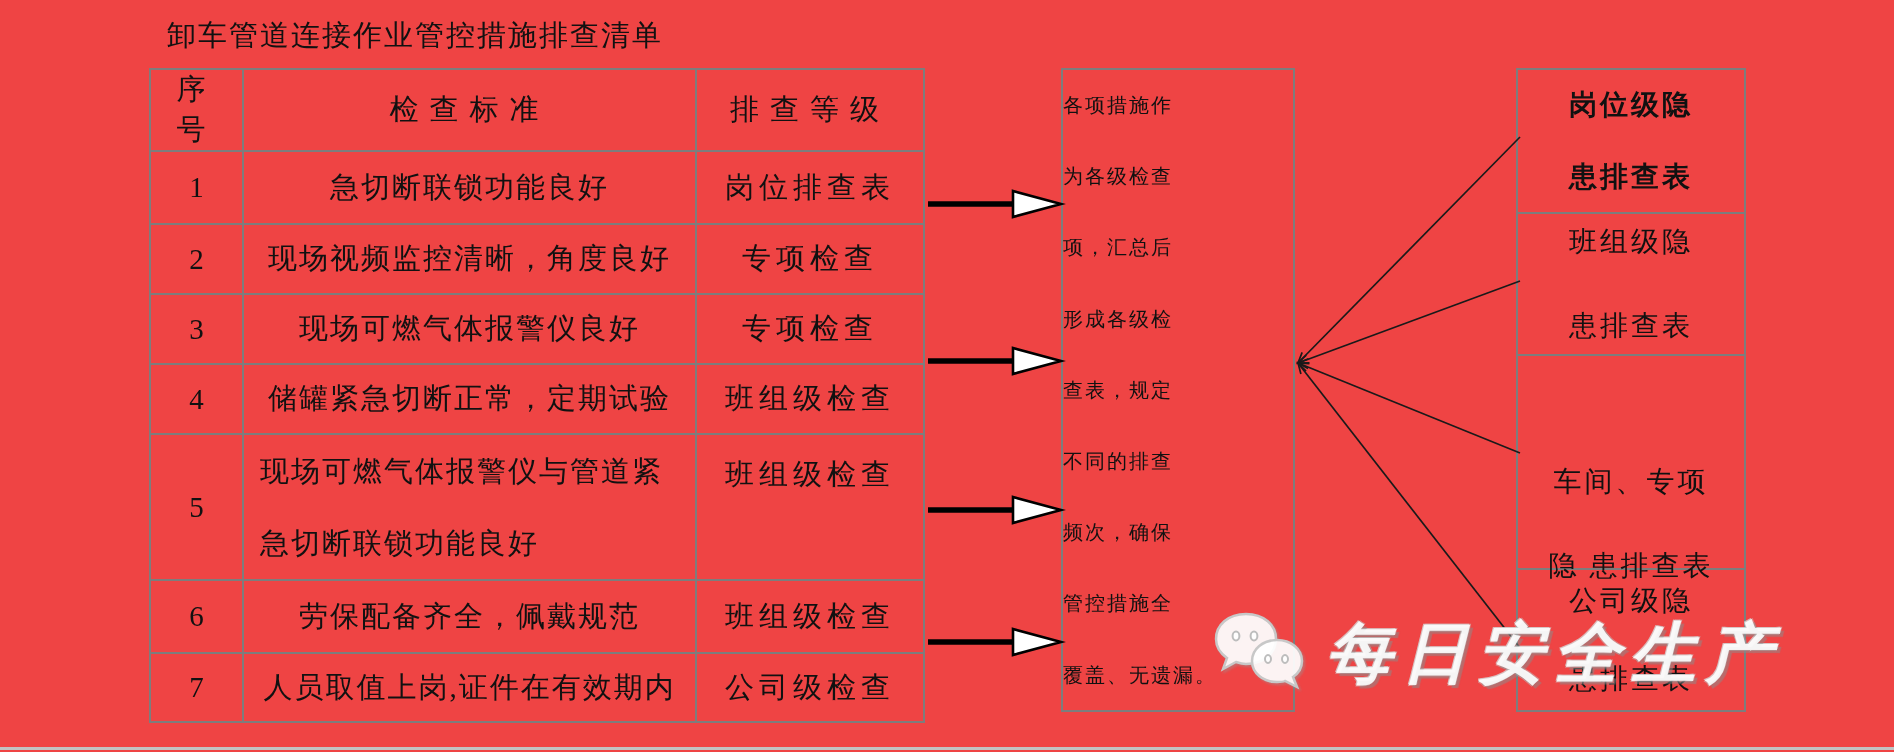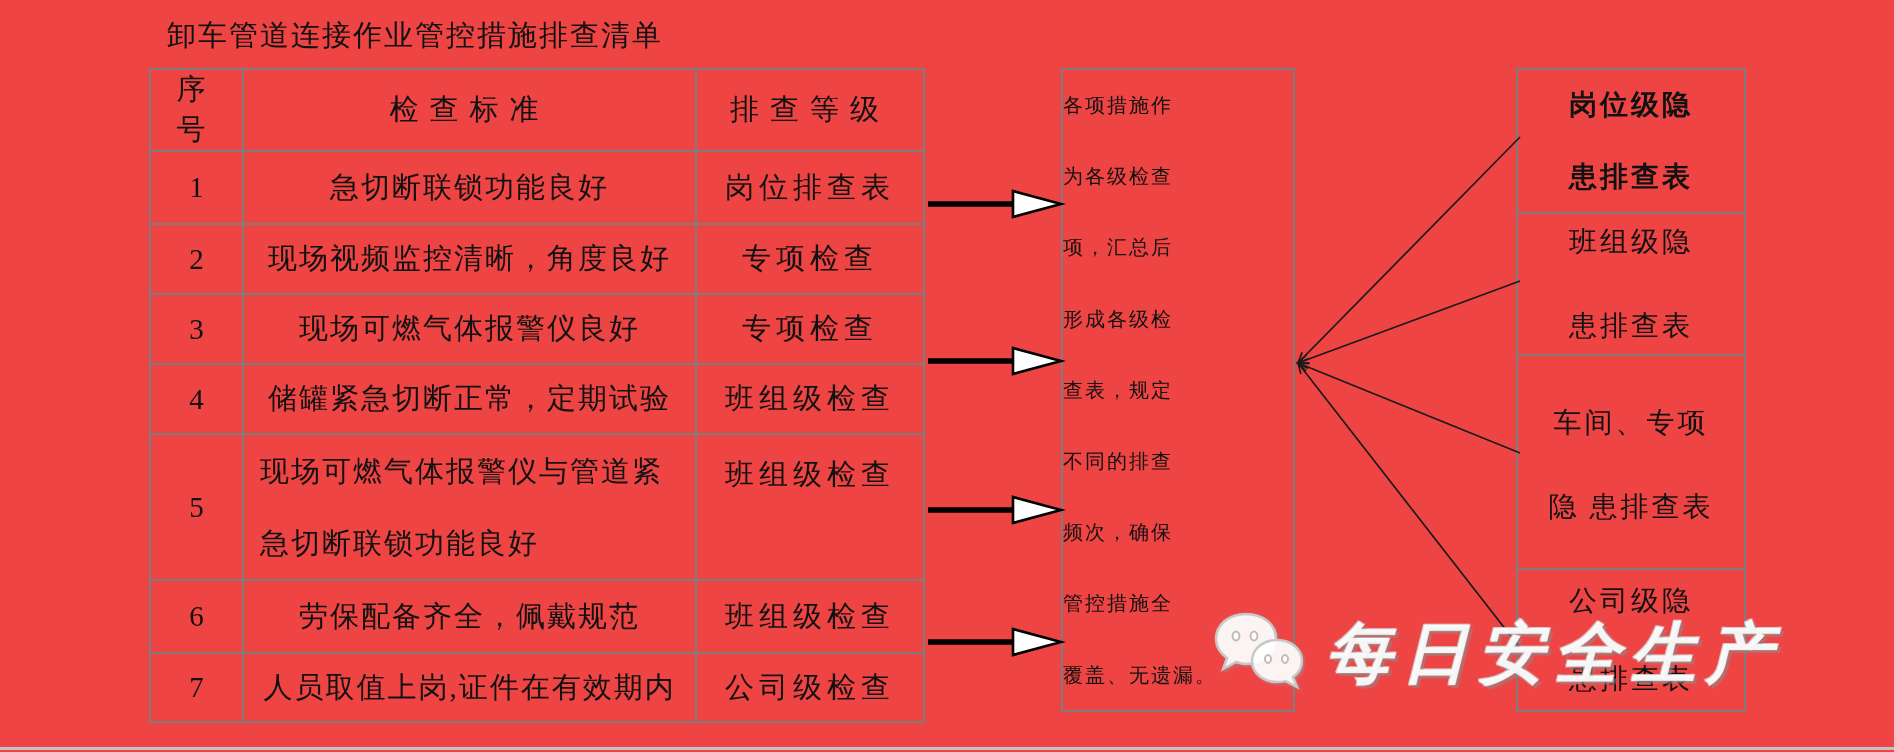--- a/index.html
+++ b/index.html
@@ -30,21 +30,21 @@
   
   .outputs{position:absolute;left:1516px;top:68px;width:230px;z-index:1;}
   .outbox{box-sizing:border-box;border:2px solid #7d7d7d;width:230px;
           display:flex;flex-direction:column;align-items:center;justify-content:center;
           font-size:28px;letter-spacing:3px;text-align:center;}
   .outbox + .outbox{margin-top:-2px;gap:18px;}
   .outbox.b1{height:146px;font-weight:bold;}
   .outbox.b1 div{line-height:72px;}
   .outbox.b2{height:144px;}
   .outbox.b2 div{line-height:66px;}
-  .outbox.b3{height:216px;justify-content:flex-start;padding-top:34px;}
+  .outbox.b3{height:216px;justify-content:flex-start;padding-top:93px;}
   .outbox.b3 div{line-height:66px;white-space:nowrap;}
   .outbox.b4{height:144px;}
   .outbox.b4 div{line-height:60px;}
 
   
   svg.overlay{position:absolute;left:0;top:0;z-index:2;pointer-events:none;}
 
   
   .watermark{position:absolute;left:1208px;top:606px;display:flex;align-items:center;
              z-index:5;pointer-events:none;font-style:italic;}

